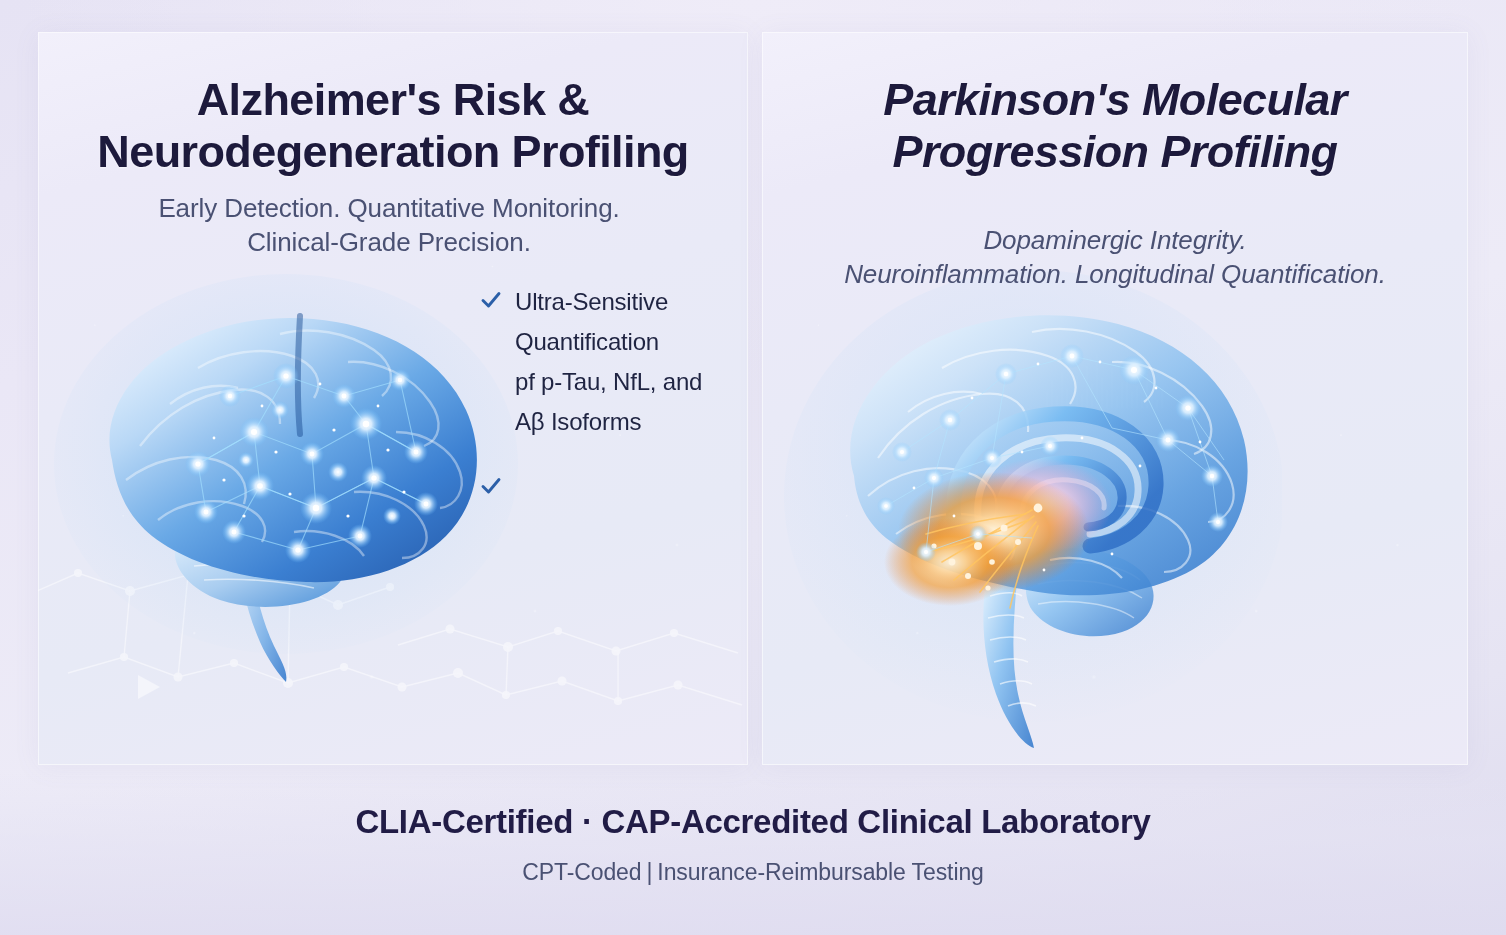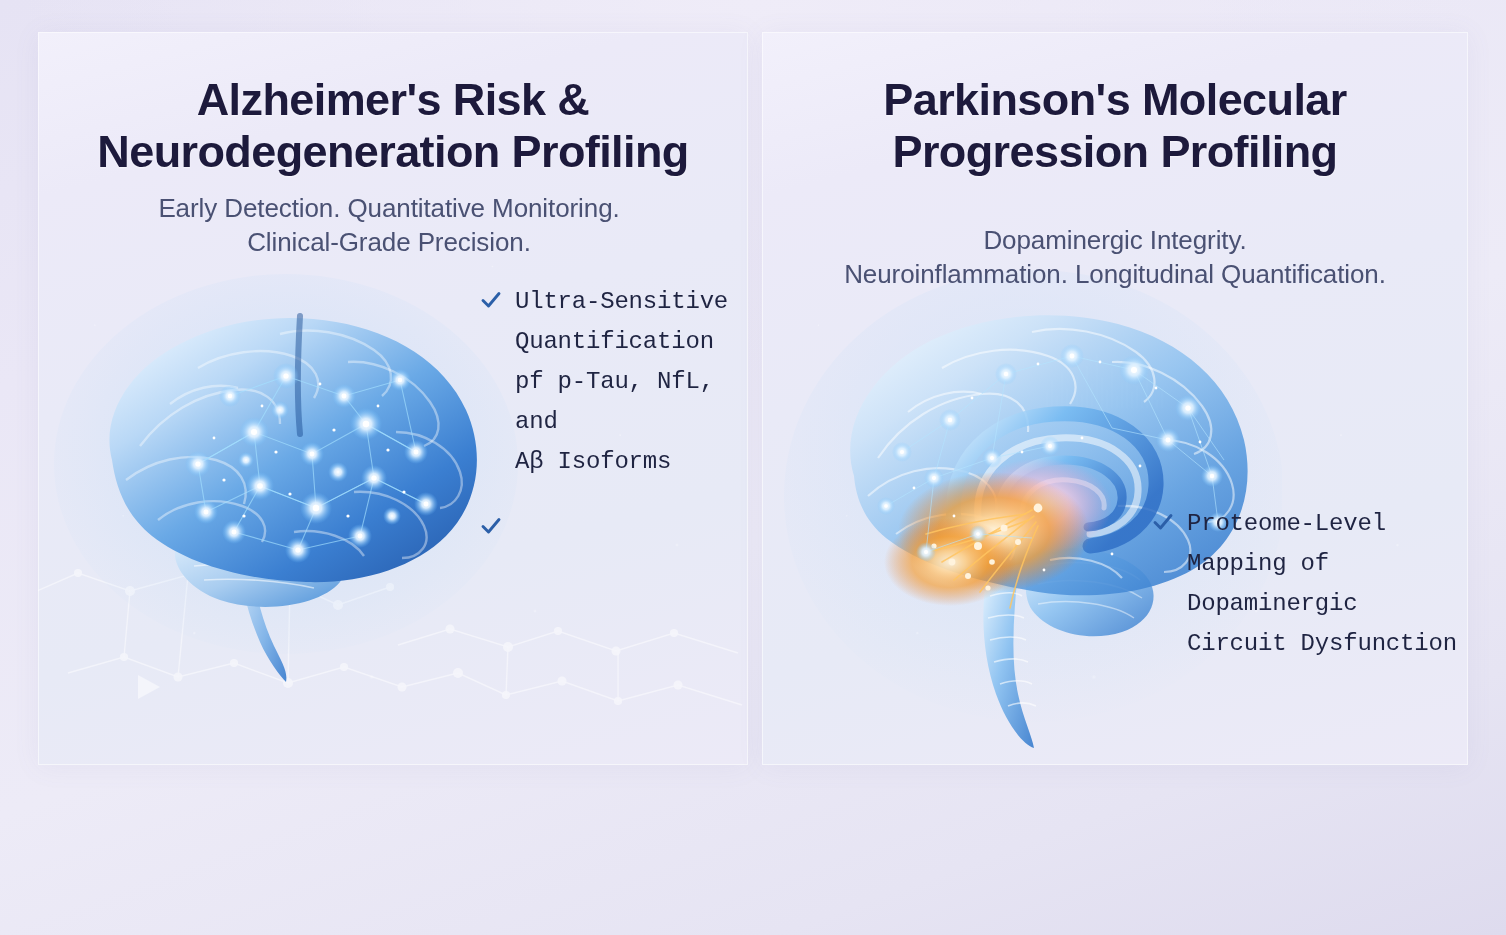--- a/index.html
+++ b/index.html
@@ -43,21 +43,21 @@
   }
 
   
   .molecules { position:absolute; left:0; right:0; bottom:0; height:240px; opacity:.55; pointer-events:none; }
   
   .spectrum { position:absolute; left:280px; top:318px; width:130px; height:58px; opacity:.5; pointer-events:none; }
 
   
   .head { position:absolute; left:0; right:0; text-align:center; }
   #panel-left  .head { top:42px; }
-  #panel-right .head { top:42px; }
+  #panel-right .head { top:42px;font-style:italic; }
 
   .title {
     color:#1d1a3c;
     font-weight:700;
     font-size:45px;
     line-height:52px;
     letter-spacing:-0.6px;
     text-shadow:0 1px 2px rgba(255,255,255,.6);
   }
   .subtitle {
@@ -72,21 +72,21 @@
   #panel-right .title    { padding:0 40px; }
   #panel-left  .subtitle { padding:0 44px; }
   #panel-right .subtitle { padding:0 18px; }
 
   
   .brain-wrap { position:absolute; pointer-events:none; }
   #brain-left  { left:10px;  top:232px; width:470px; height:430px; }
   #brain-right { left:20px;  top:238px; width:500px; height:480px; }
 
   
-  .features { position:absolute;font-family:Liberation Mono, monospace; }
+  .features { position:absolute; }
   #features-left  { left:442px; top:250px; width:268px; }
   #features-right { left:390px; top:472px; width:310px; }
 
   .feature { display:flex; align-items:flex-start; gap:13px; margin-bottom:26px; }
   .feature:last-child { margin-bottom:0; }
 
   .check { flex:0 0 auto; width:22px; height:22px; margin-top:7px; }
   .check svg { display:block; width:22px; height:22px; }
 
   .feature-text {
@@ -551,27 +551,23 @@
     </svg>
 
     <div class="head">
       <h1 class="title" style="white-space: pre-line;">Parkinson's Molecular
 Progression Profiling</h1>
       <p class="subtitle" style="white-space: pre-line; margin-top: 45px;">Dopaminergic Integrity.
 Neuroinflammation. Longitudinal Quantification.</p>
     </div>
 
     <ul class="features" id="features-right">
-      <li class="feature">
-        <span class="check">
-          <svg viewBox="0 0 22 22">
-              <path d="M3 11.5 L8.5 17 L19 4.5" fill="none" stroke="#2b5fa8" stroke-width="2.9" stroke-linecap="round" stroke-linejoin="round"></path>
-            </svg>
-        </span>
-        <span class="feature-text">Proteome-Level
-Mapping of Dopaminergic
-Circuit Dysfunction</span>
-      </li>
     </ul>
   </section>
 
+  <footer id="footer">
+    <div id="footer-primary">CLIA-Certified · CAP-Accredited Clinical Laboratory</div>
+    <div id="footer-secondary">
+      <span>CPT-Coded</span><span class="sep">|</span><span>Insurance-Reimbursable Testing</span>
+    </div>
+  </footer>
 
 </div>
 
 </body></html>

